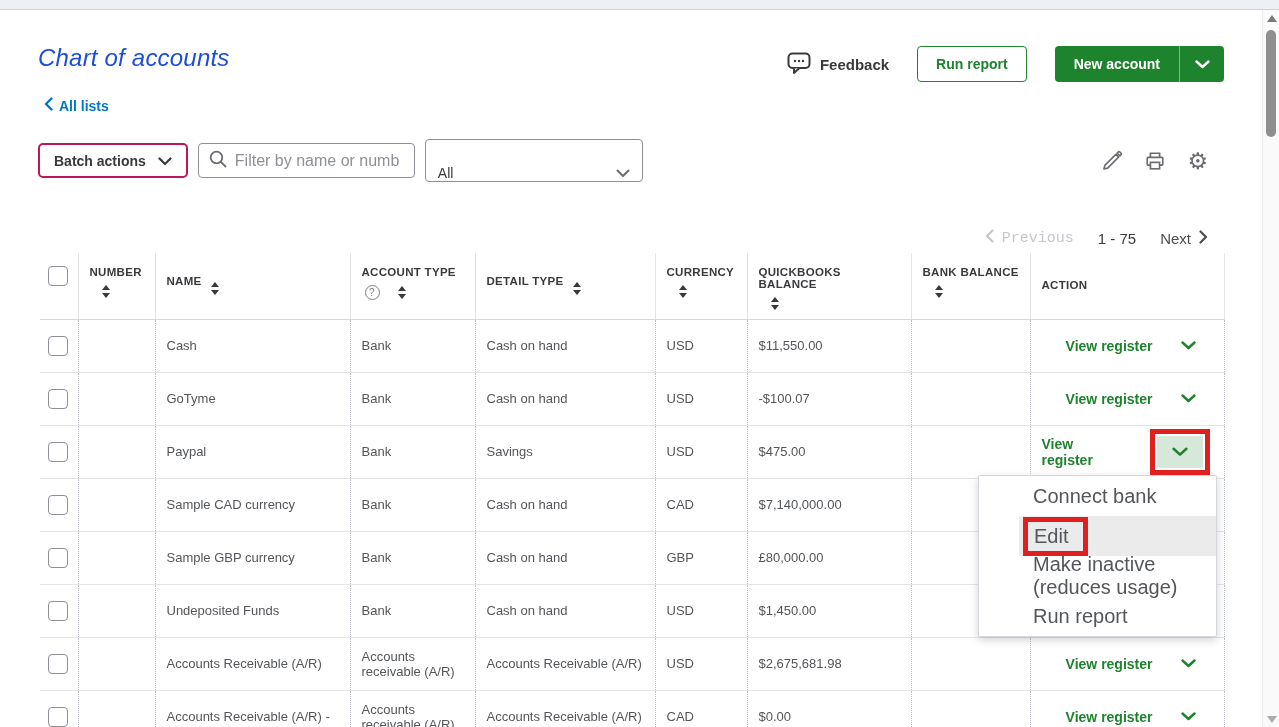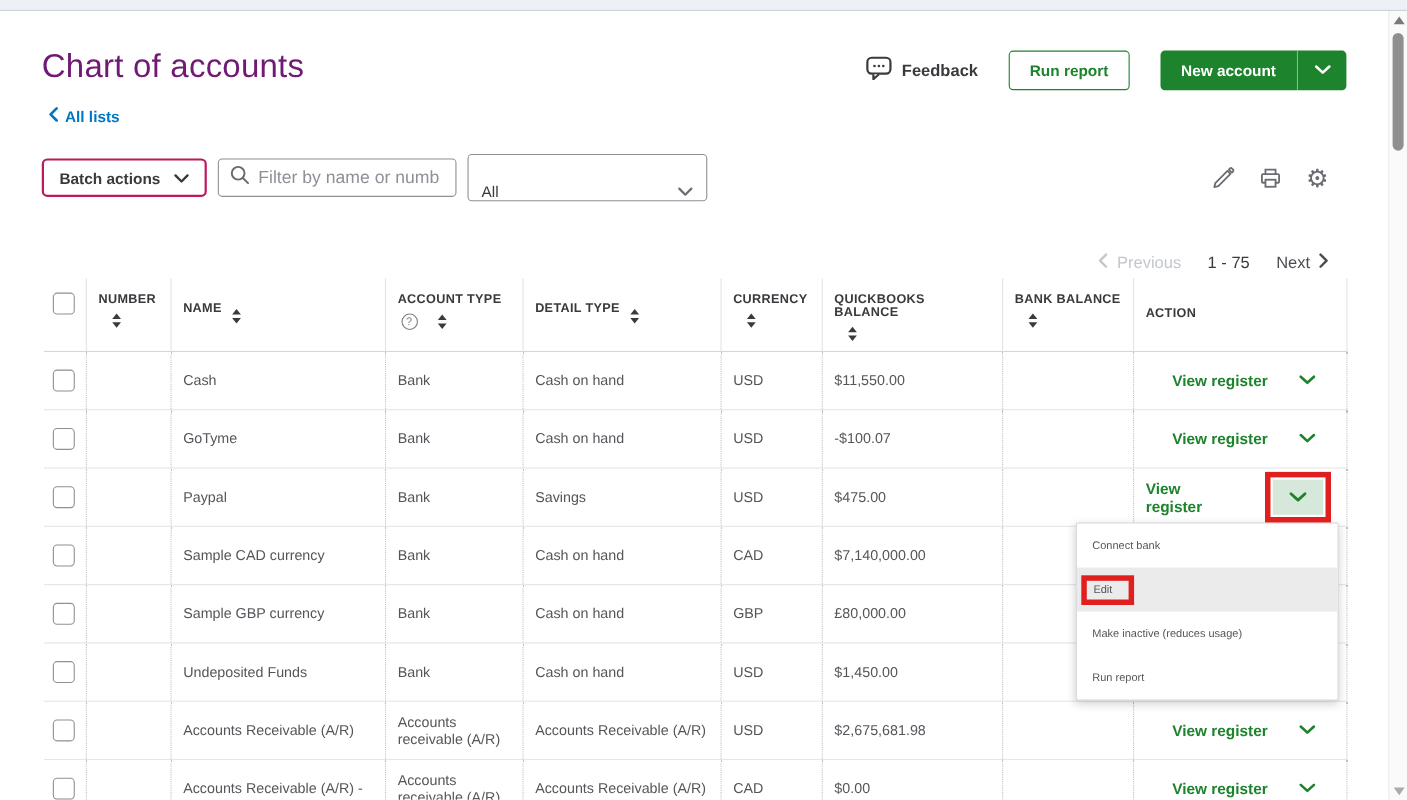--- a/index.html
+++ b/index.html
@@ -16,21 +16,21 @@
   .scroll-thumb { position:absolute; top:20px; left:3px; width:10px; height:107px;
     background:#8f8f8f; border-radius:6px; }
   .scroll-down { position:absolute; bottom:4px; left:4px; width:0; height:0;
     border-left:5px solid transparent; border-right:5px solid transparent;
     border-top:7px solid #ababab; }
 
   .content { position:relative; width:1262px; padding:0 38px; }
 
   
   .page-head { display:flex; align-items:flex-start; margin-top:34px; }
-  h1 { font-size:30px; font-weight:500; letter-spacing:.2px; color:#701a75; }
+  h1 { font-size:24px; font-weight:500; letter-spacing:.2px; color:#1d4ed8;font-style:italic; }
   .head-actions { margin-left:auto; display:flex; align-items:center; gap:28px; margin-top:2px; }
   .feedback { display:flex; align-items:center; gap:9px; font-size:15px; font-weight:bold; cursor:pointer;justify-content:space-between; }
   .btn-outline { background:#fff; border:1px solid #1d832c; color:#1d832c; font-weight:bold;
     font-size:14px; padding:9px 18px; border-radius:4px; cursor:pointer; }
   .btn-split { display:flex; align-items:stretch; background:#1d832c; border-radius:4px; overflow:hidden; cursor:pointer; }
   .btn-split .main { color:#fff; font-weight:bold; font-size:14px; padding:10px 19px; }
   .btn-split .divider { width:1px; background:rgba(255,255,255,.45); }
   .btn-split .caret { width:44px; display:flex; align-items:center; justify-content:center; }
 
   .back-link { display:inline-flex; align-items:center; gap:6px; margin:15px 0 0 6px;
@@ -48,21 +48,21 @@
   .type-filter { display:flex; align-items:flex-end; margin-left:10px; width:218px; height:43px;
     border:1px solid #8d9096; border-radius:4px; padding:0 12px; font-size:14px; cursor:pointer; background:#fff; }
   .type-filter .chev-dn { margin-left:auto; }
   .tool-icons { margin-left:auto; display:flex; align-items:center; gap:21px; color:#6b6c72; margin-right:16px; }
   .tool-icons .ticon { cursor:pointer; display:flex; align-items:center; }
   .gear-glyph { font-size:23px; line-height:22px; color:#6b6c72; }
 
   
   .pagination { display:flex; justify-content:flex-end; align-items:center; gap:24px;
     margin:51px 16px 0 0; font-size:15px; }
-  .pg-prev { display:flex; align-items:center; gap:8px; color:#c3c7cd; cursor:pointer; }
+  .pg-prev { display:flex; align-items:center; gap:8px; color:#c3c7cd; cursor:pointer;font-family:Liberation Mono, monospace; }
   .pg-range { color:#393a3d; }
   .pg-next { display:flex; align-items:center; gap:8px; color:#4a4d52; cursor:pointer; }
 
   
   .table-wrap { position:relative; margin:5px 0 0 2px; width:1184px; }
   table { border-collapse:collapse; table-layout:fixed; width:1184px; font-size:13px; color:#53565a; }
   col.c-cb{width:38px} col.c-num{width:77px} col.c-name{width:195px} col.c-type{width:125px}
   col.c-detail{width:180px} col.c-cur{width:92px} col.c-qb{width:164px} col.c-bank{width:119px} col.c-act{width:194px}
   thead th { height:66px; vertical-align:top; text-align:left; padding:22px 8px 0 11px;
     font-size:11.5px; font-weight:bold; color:#393a3d; letter-spacing:.3px;
@@ -86,21 +86,21 @@
   .chev-sm { display:flex; align-items:center; cursor:pointer; }
 
   
   .red-box { position:relative; z-index:40; border:5px solid #e0201f; background:#fff;
     padding:2px; display:flex; margin:-6px -14px -6px 0; }
   .chev-btn { width:46px; height:32px; background:#d6e8d9; display:flex; align-items:center; justify-content:center; cursor:pointer; }
 
   
   .ctx-menu { position:absolute; left:938px; top:222px; width:239px; background:#fff;
     border:1px solid #d4d7dc; border-radius:2px; box-shadow:0 3px 9px rgba(0,0,0,.18); z-index:30; }
-  .ctx-item { height:40px; display:flex; align-items:center; padding:0 14px; font-size:10px; color:#53565a; cursor:pointer; }
+  .ctx-item { height:40px; display:flex; align-items:center; padding:0 14px; font-size:20px; color:#53565a; cursor:pointer;margin-left:40px; }
   .ctx-item.hl { background:#ebebeb; }
   .edit-red-box { display:inline-block; border:5px solid #e0201f; padding:3px 15px 3px 6px; margin-left:-10px; }
 </style>
 </head>
 <body>
 
 <div class="top-strip"></div>
 
 <div class="scrollbar">
   <div class="scroll-up"></div>

